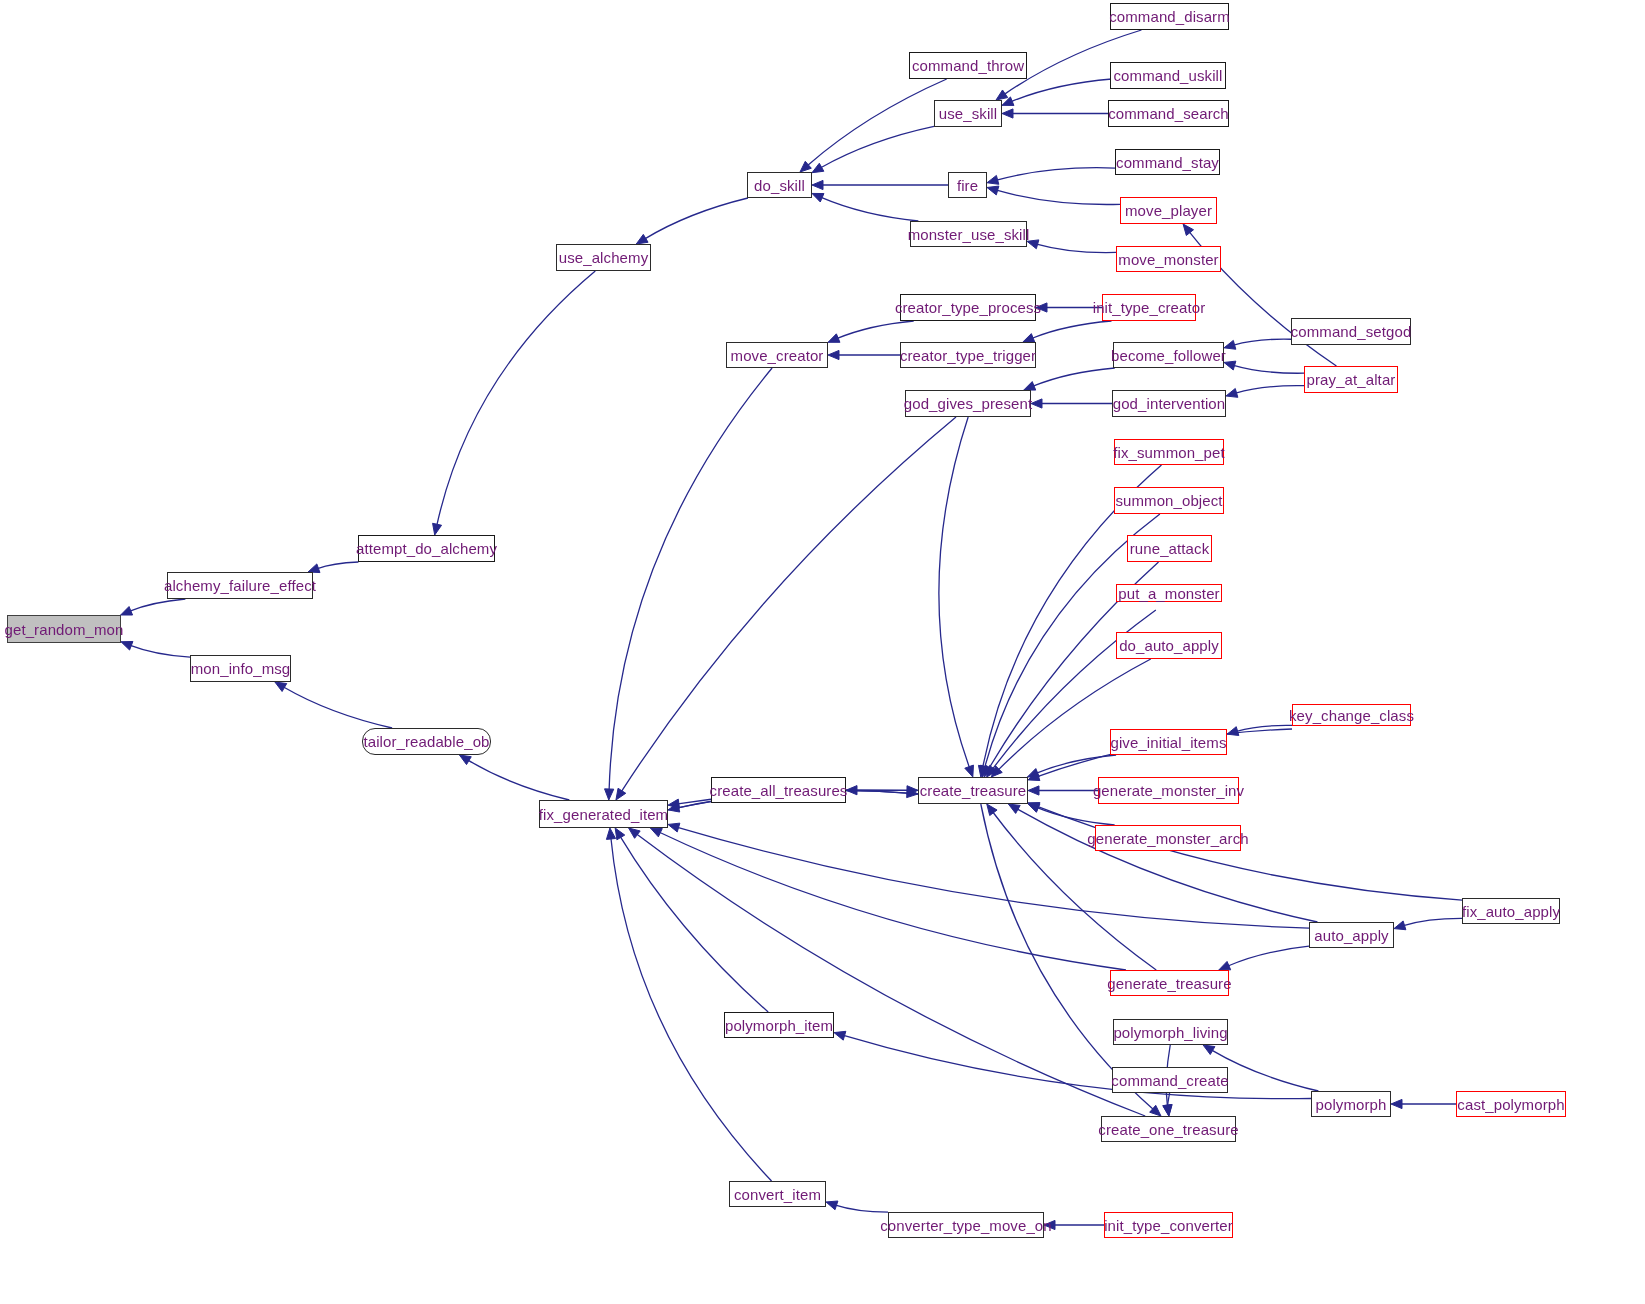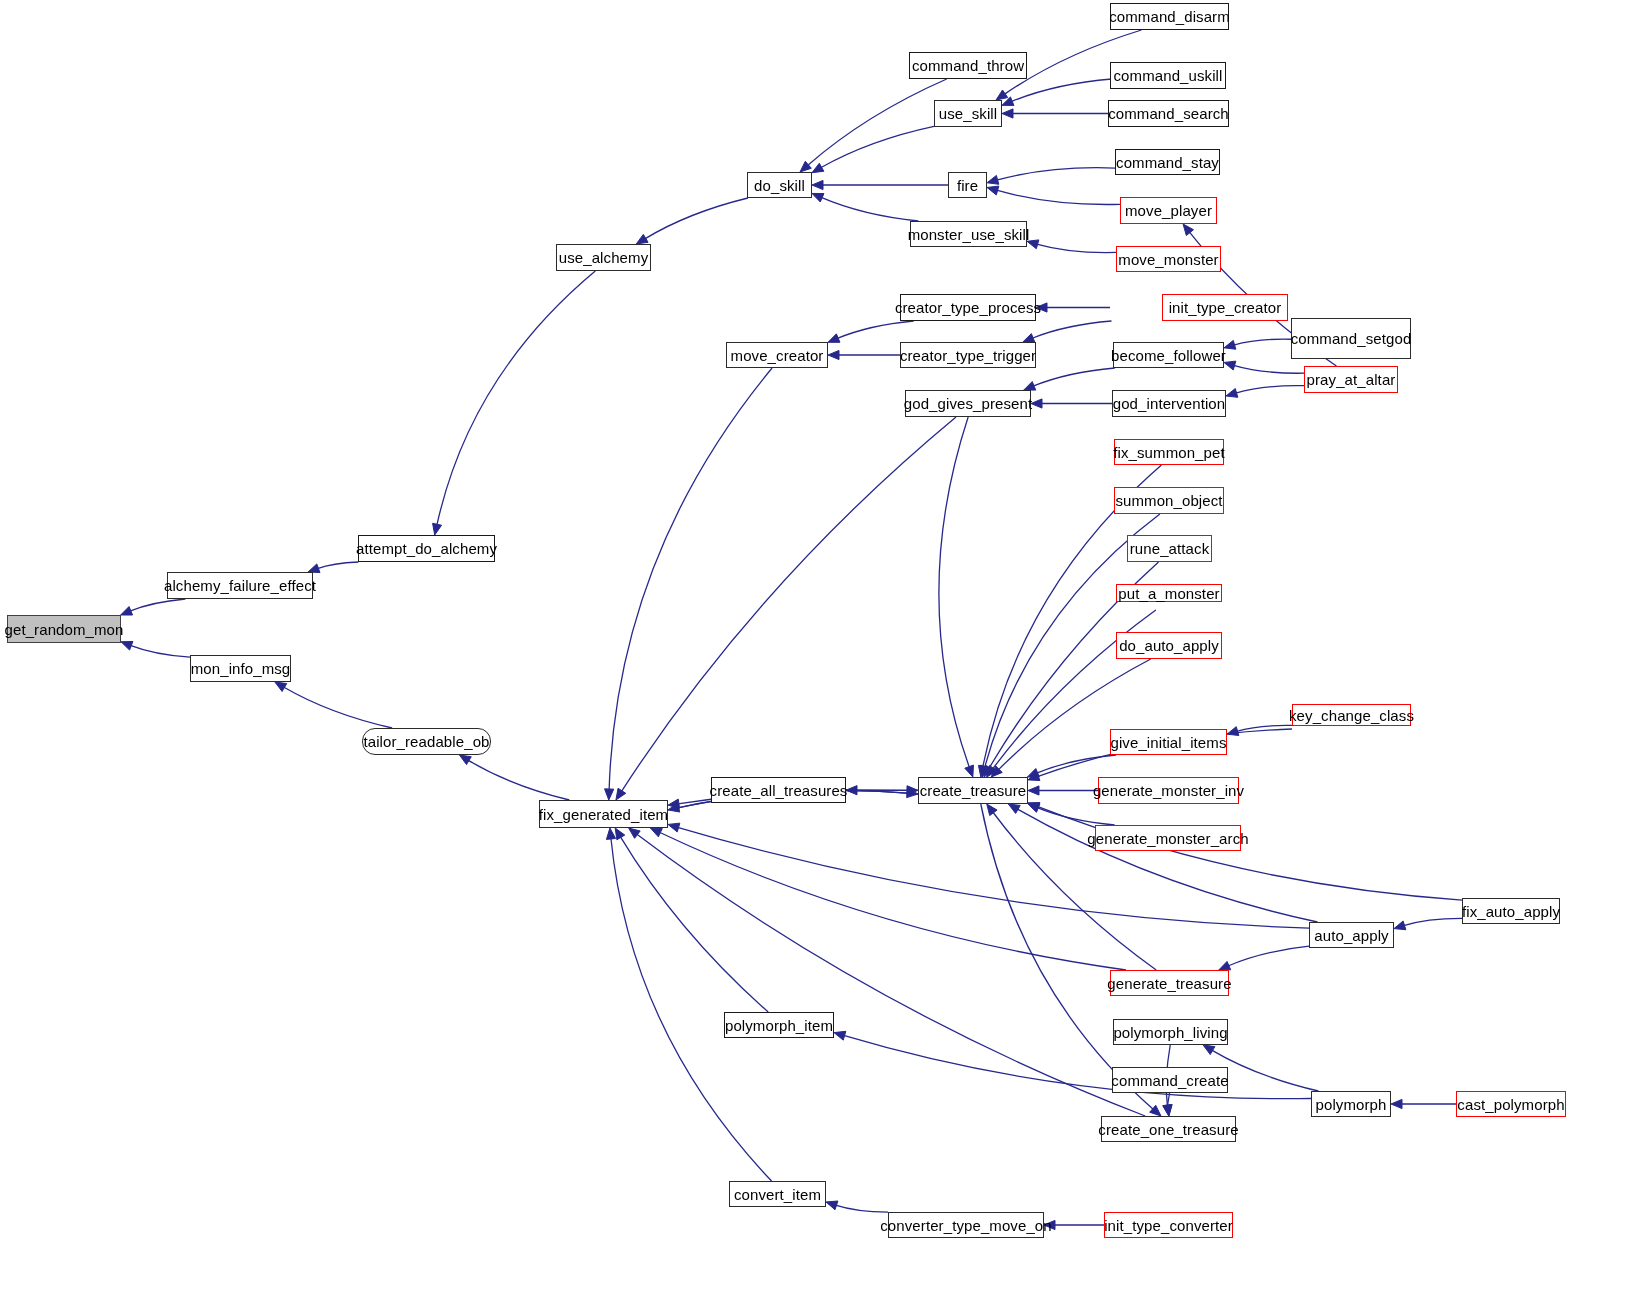--- a/index.html
+++ b/index.html
@@ -1,21 +1,21 @@
 <!DOCTYPE html>
 <html><head>
 <meta charset="utf-8">
 <style>
   html,body{margin:0;padding:0;background:#ffffff;}
   body{font-family:"Liberation Sans","DejaVu Sans",sans-serif;}
   #graph{position:relative;width:1645px;height:1304px;background:#fff;overflow:hidden;}
   #edges{position:absolute;left:0;top:0;width:1645px;height:1304px;}
   .node{position:absolute;box-sizing:border-box;background:#fff;border:1px solid #1a1a1a;
         display:flex;align-items:center;justify-content:center;white-space:nowrap;
-        font-size:15px;color:#000000;line-height:1;letter-spacing:0.1px;}
+        font-size:15px;color:#701a75;line-height:1;letter-spacing:0.1px;}
   .node.red{border:1px solid #ff0000;}
   .node.root{background:#c0c0c0;border:1px solid #404040;}
   .node.thick{border-width:1.6px;border-color:#2b2b2b;}
   .node span{pointer-events:none;}
   svg path{fill:none;stroke:#26288c;stroke-width:1.3px;}
   svg polygon{fill:#26288c;stroke:#26288c;stroke-width:1px;}
 </style>
 </head>
 <body>
 
@@ -223,21 +223,21 @@
       </div>
       <div class="node" style="left: 1115px; top: 149px; width: 105px; height: 26px;">
         <span>command_stay</span>
       </div>
       <div class="node red" style="left: 1120px; top: 197px; width: 97px; height: 27px;">
         <span>move_player</span>
       </div>
       <div class="node red" style="left: 1116px; top: 246px; width: 105px; height: 26px;">
         <span>move_monster</span>
       </div>
-      <div class="node red" style="left: 1162px; top: 294px; width: 126px; height: 27px;">
+      <div class="node red" style="left: 1102px; top: 294px; width: 94px; height: 27px;">
         <span>init_type_creator</span>
       </div>
       <div class="node thick" style="left: 1113px; top: 342px; width: 111px; height: 26px;">
         <span>become_follower</span>
       </div>
       <div class="node thick" style="left: 1112px; top: 390px; width: 114px; height: 27px;">
         <span>god_intervention</span>
       </div>
       <div class="node red" style="left: 1114px; top: 439px; width: 110px; height: 26px;">
         <span>fix_summon_pet</span>
@@ -265,21 +265,21 @@
       </div>
       <div class="node red" style="left: 1110px; top: 970px; width: 119px; height: 26px;">
         <span>generate_treasure</span>
       </div>
       <div class="node thick" style="left: 1113px; top: 1019px; width: 115px; height: 26px;">
         <span>polymorph_living</span>
       </div>
       <div class="node thick" style="left: 1112px; top: 1067px; width: 116px; height: 26px;">
         <span>command_create</span>
       </div>
-      <div class="node thick" style="left: 1291px; top: 318px; width: 120px; height: 41px;">
+      <div class="node thick" style="left: 1291px; top: 318px; width: 120px; height: 27px;">
         <span>command_setgod</span>
       </div>
       <div class="node red" style="left: 1304px; top: 366px; width: 94px; height: 27px;">
         <span>pray_at_altar</span>
       </div>
       <div class="node red" style="left: 1292px; top: 704px; width: 119px; height: 22px;">
         <span>key_change_class</span>
       </div>
       <div class="node thick" style="left: 1309px; top: 922px; width: 85px; height: 26px;">
         <span>auto_apply</span>

